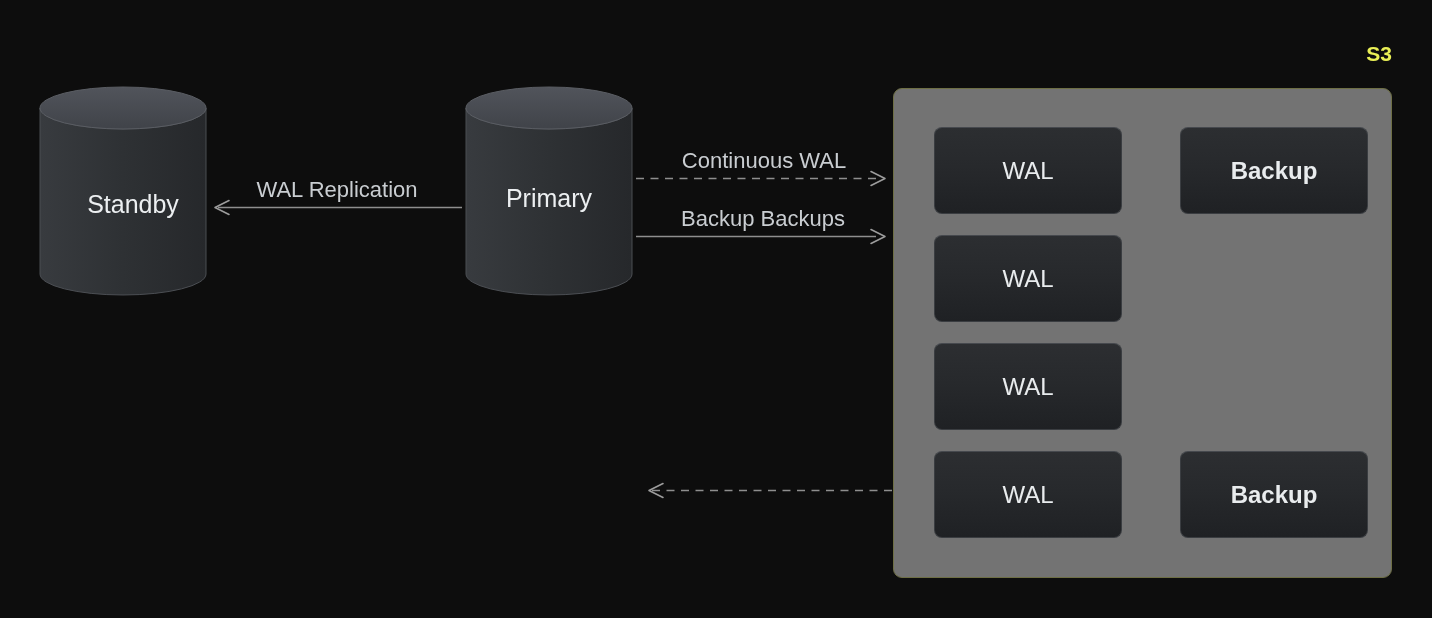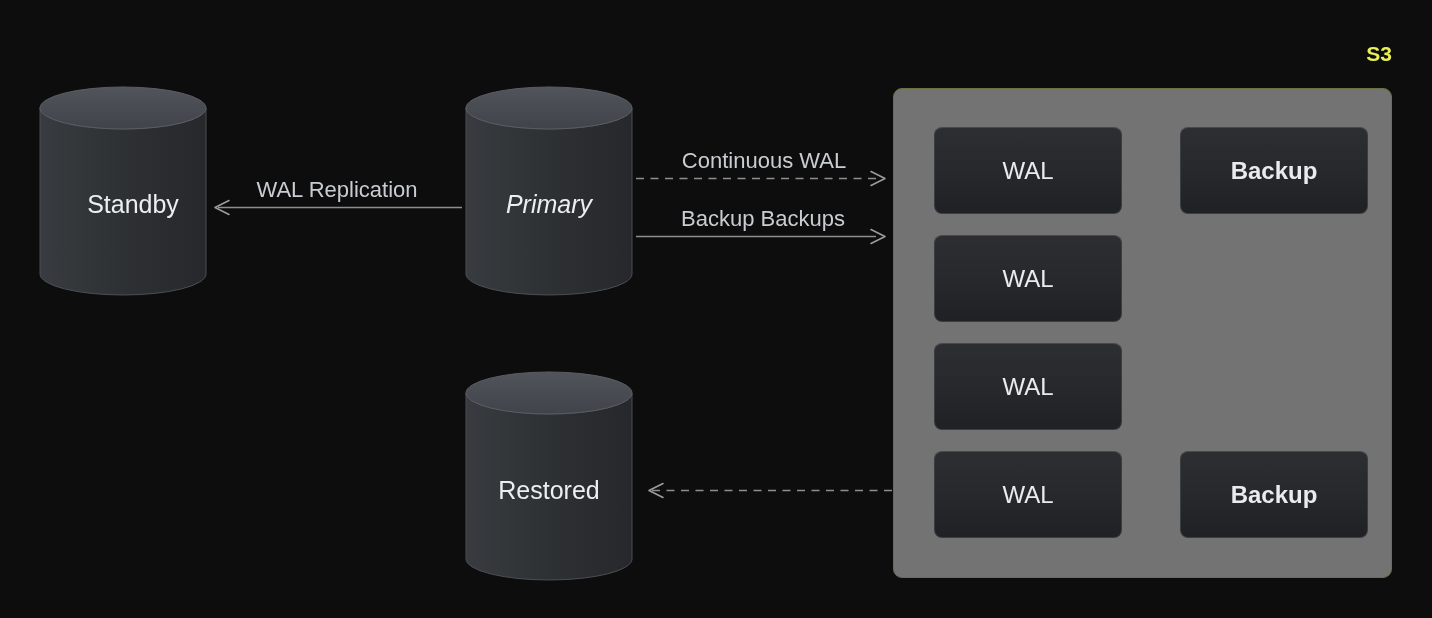--- a/index.html
+++ b/index.html
@@ -144,30 +144,23 @@
       <ellipse cx="84" cy="22" rx="83" ry="21" fill="url(#grad-top)" stroke="#5a5d63" stroke-width="1"></ellipse>
     </svg>
     <div class="cyl-label" style="top:103px;padding-left:20px;">Standby</div>
   </div>
 
   <div class="cylinder" style="left:465px; top:86px;">
     <svg viewBox="0 0 168 210" width="168" height="210">
       <path d="M1,22 L1,188 A83,21 0 0 0 167,188 L167,22 A83,21 0 0 1 1,22 Z" fill="url(#grad-side)" stroke="#4b4e53" stroke-width="1"></path>
       <ellipse cx="84" cy="22" rx="83" ry="21" fill="url(#grad-top)" stroke="#5a5d63" stroke-width="1"></ellipse>
     </svg>
-    <div class="cyl-label" style="top:103px;font-style:italic;">Primary</div>
+    <div class="cyl-label" style="top:97px;">Primary</div>
   </div>
 
-  <div class="cylinder" style="left:465px; top:371px;">
-    <svg viewBox="0 0 168 210" width="168" height="210">
-      <path d="M1,22 L1,188 A83,21 0 0 0 167,188 L167,22 A83,21 0 0 1 1,22 Z" fill="url(#grad-side)" stroke="#4b4e53" stroke-width="1"></path>
-      <ellipse cx="84" cy="22" rx="83" ry="21" fill="url(#grad-top)" stroke="#5a5d63" stroke-width="1"></ellipse>
-    </svg>
-    <div class="cyl-label" style="top:104px;">Restored</div>
-  </div>
 
   <div class="arrow-label" style="left:337px; top:177px;">WAL Replication</div>
   <div class="arrow-label" style="left:764px; top:148px;text-align:center;">Continuous WAL</div>
   <div class="arrow-label" style="left:763px; top:206px;">Backup Backups</div>
 
   <div class="s3-title">S3</div>
 
   <div class="s3-box">
     <div class="s3-item col-wal row-1">WAL</div>
     <div class="s3-item col-wal row-2">WAL</div>

